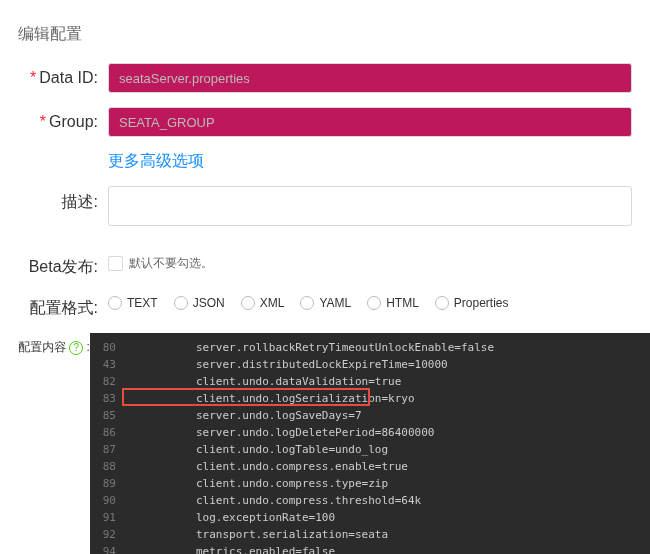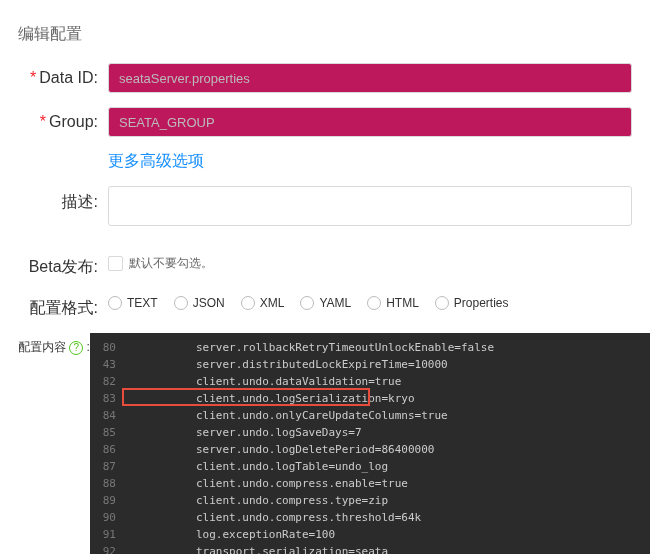--- a/index.html
+++ b/index.html
@@ -96,21 +96,20 @@
 <div class="content-row">
   <div class="content-label">
     <span>配置内容</span><span class="help-icon">?</span><span> :</span>
   </div>
   <div class="editor-wrap">
     <div class="editor" id="editor">
         <div class="editor-line"><span class="lineno">80</span><span class="code">server.rollbackRetryTimeoutUnlockEnable=false</span></div>
         <div class="editor-line"><span class="lineno">43</span><span class="code">server.distributedLockExpireTime=10000</span></div>
         <div class="editor-line"><span class="lineno">82</span><span class="code">client.undo.dataValidation=true</span></div>
         <div class="editor-line"><span class="lineno">83</span><span class="code">client.undo.logSerialization=kryo</span></div>
-        <div class="editor-line"><span class="lineno">84</span><span class="code">client.undo.onlyCareUpdateColumns=true</span></div>
         <div class="editor-line"><span class="lineno">85</span><span class="code">server.undo.logSaveDays=7</span></div>
         <div class="editor-line"><span class="lineno">86</span><span class="code">server.undo.logDeletePeriod=86400000</span></div>
         <div class="editor-line"><span class="lineno">87</span><span class="code">client.undo.logTable=undo_log</span></div>
         <div class="editor-line"><span class="lineno">88</span><span class="code">client.undo.compress.enable=true</span></div>
         <div class="editor-line"><span class="lineno">89</span><span class="code">client.undo.compress.type=zip</span></div>
         <div class="editor-line"><span class="lineno">90</span><span class="code">client.undo.compress.threshold=64k</span></div>
         <div class="editor-line"><span class="lineno">91</span><span class="code">log.exceptionRate=100</span></div>
         <div class="editor-line"><span class="lineno">92</span><span class="code">transport.serialization=seata</span></div>
         <div class="editor-line"><span class="lineno">94</span><span class="code">metrics.enabled=false</span></div>
         <div class="highlight-box" style="top: 55px; left: 32px; width: 248px; height: 18px;"></div>

